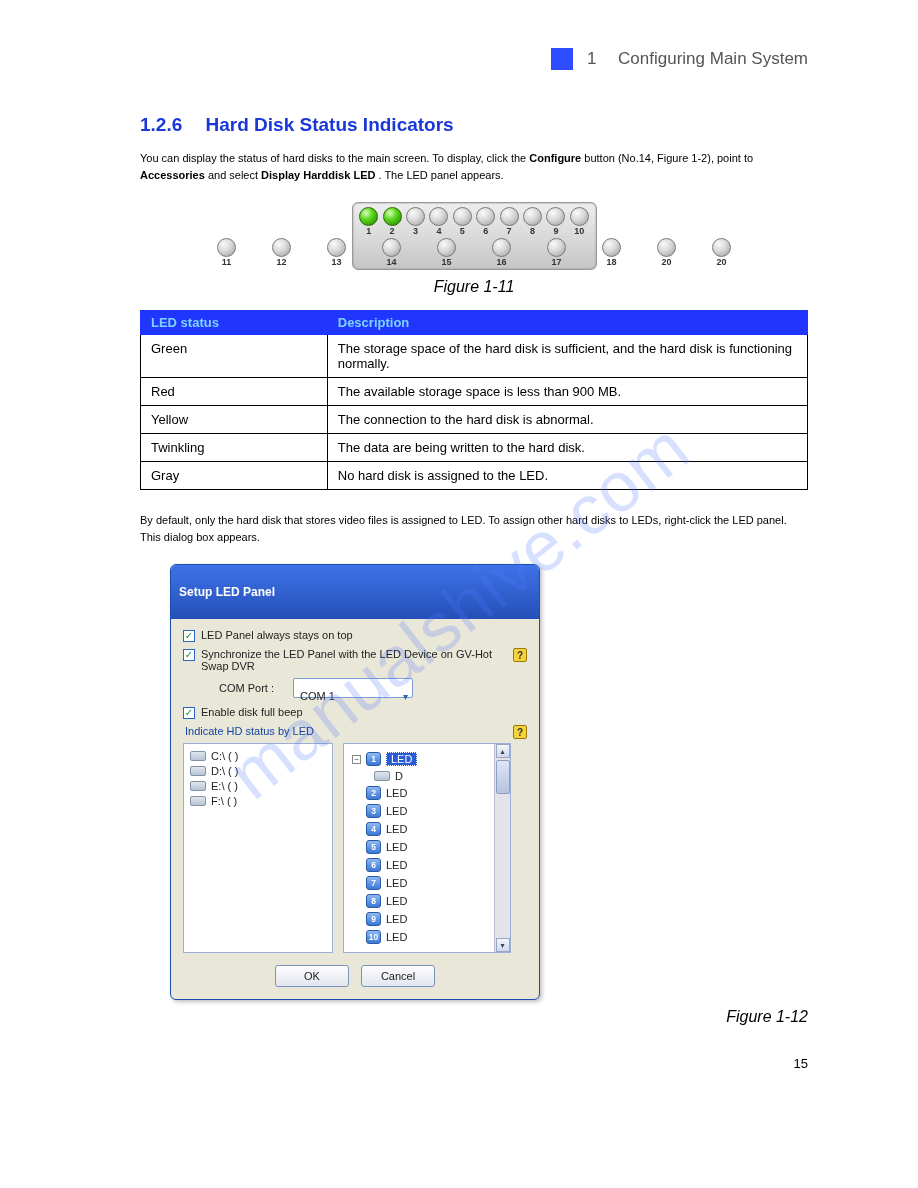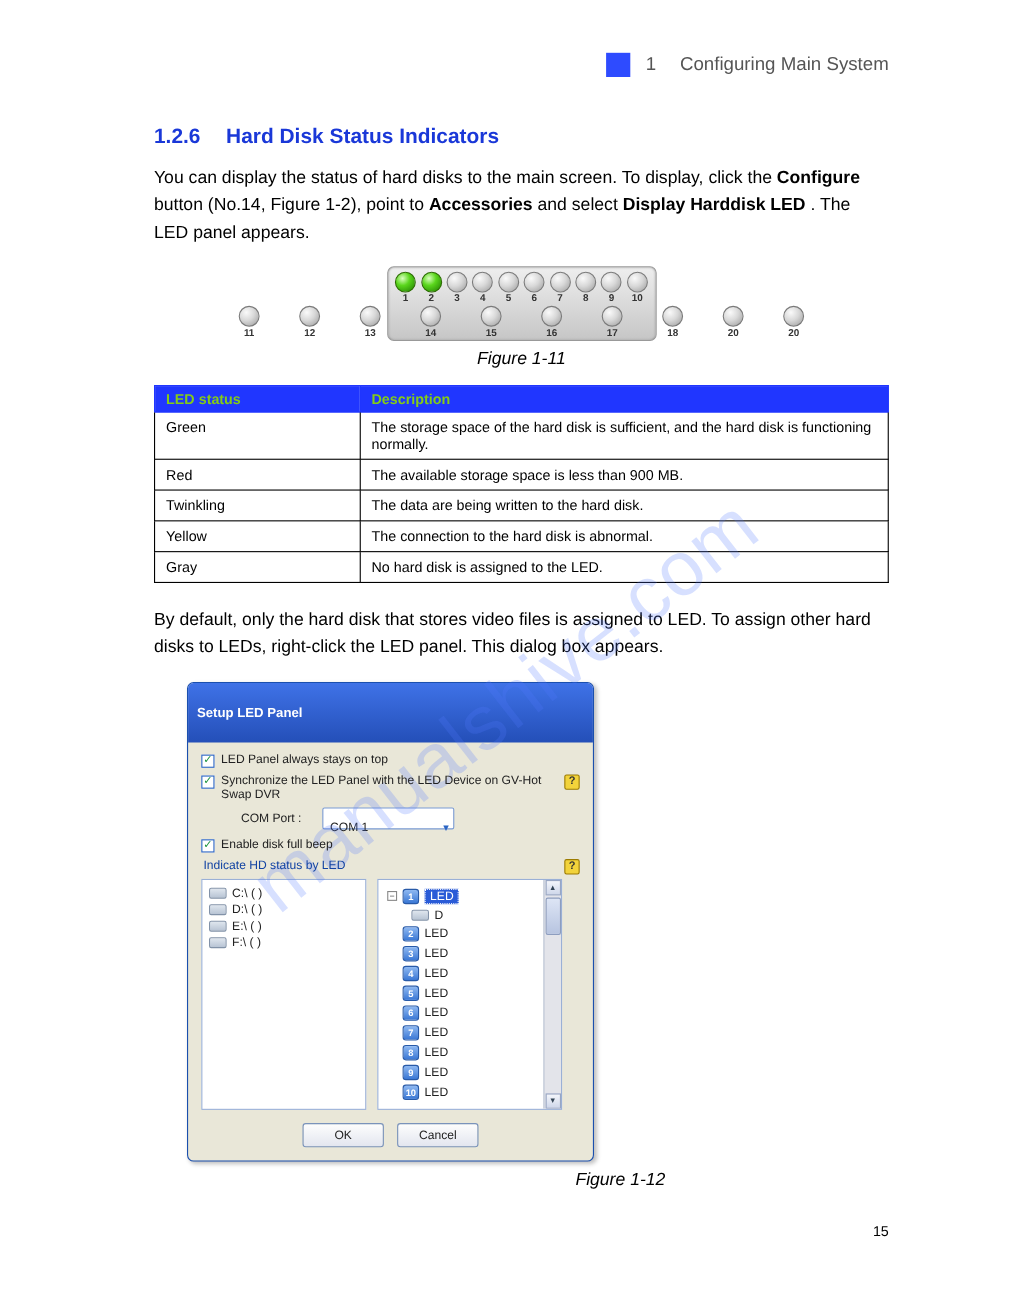--- a/index.html
+++ b/index.html
@@ -24,21 +24,21 @@
     width: 22px; height: 22px; background: #2e4bff;
   }
   .header-text { font-size: 17px; color: #555; }
   .section-title {
     color: #1a38d8;
     font-size: 19px;
     font-weight: bold;
     margin-bottom: 14px;
   }
   .body-text {
-    font-size: 16px;
+    font-size: 11px;
     line-height: 1.55;
     margin-bottom: 18px;
   }
   
   .led-panel {
     width: 245px;
     margin: 6px auto 8px auto;
     background: linear-gradient(#eeeeee,#c6c6c6);
     border: 1px solid #999;
     border-radius: 6px;
@@ -61,21 +61,21 @@
   .fig-caption { text-align: center; font-style: italic; font-size: 16px; margin-bottom: 14px;}
   
   table.status {
     width: 100%;
     border-collapse: collapse;
     font-size: 13px;
     margin-bottom: 22px;
   }
   table.status th {
     background: #2036ff;
-    color: #84cc16;
+    color: #7dd3fc;
     font-weight: bold;
     text-align: left;
     padding: 4px 10px;
     border: 1px solid #2036ff;
   }
   table.status td {
     border: 1px solid #000;
     padding: 6px 10px;
     vertical-align: top;
     margin-top: 20px;
@@ -292,26 +292,26 @@
   <tbody id="statusbody">
       <tr>
         <td>Green</td>
         <td>The storage space of the hard disk is sufficient, and the hard disk is functioning normally.</td>
       </tr>
       <tr>
         <td>Red</td>
         <td>The available storage space is less than 900 MB.</td>
       </tr>
       <tr>
+        <td>Yellow</td>
+        <td>The connection to the hard disk is abnormal.</td>
+      </tr>
+      <tr>
         <td>Twinkling</td>
         <td>The data are being written to the hard disk.</td>
-      </tr>
-      <tr>
-        <td>Yellow</td>
-        <td>The connection to the hard disk is abnormal.</td>
       </tr>
       <tr>
         <td>Gray</td>
         <td>No hard disk is assigned to the LED.</td>
       </tr>
     </tbody>
 </table>
 
 <p class="body-text">By default, only the hard disk that stores video files is assigned to LED. To assign other hard disks to LEDs, right-click the LED panel. This dialog box appears.</p>
 
@@ -417,15 +417,15 @@
           <div class="vsbtn">▾</div>
         </div>
       </div>
     </div>
     <div class="dlg-btns">
       <div class="dlg-btn">OK</div>
       <div class="dlg-btn">Cancel</div>
     </div>
   </div>
 </div>
-<div class="fig-caption" style="text-align:center; margin-left:180px;">Figure 1-12</div>
+<div class="fig-caption" style="text-align:right; margin-left:180px;">Figure 1-12</div>
 
 <div style="text-align:right; margin-top:30px; font-size:13px;">15</div>
 
 </body></html>

